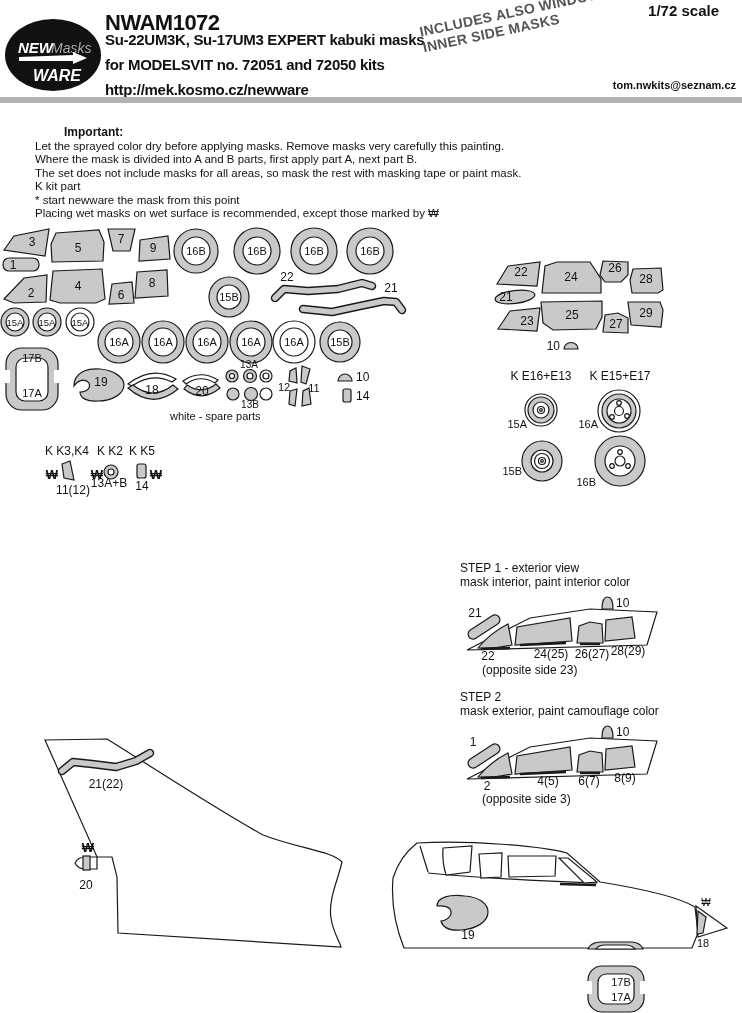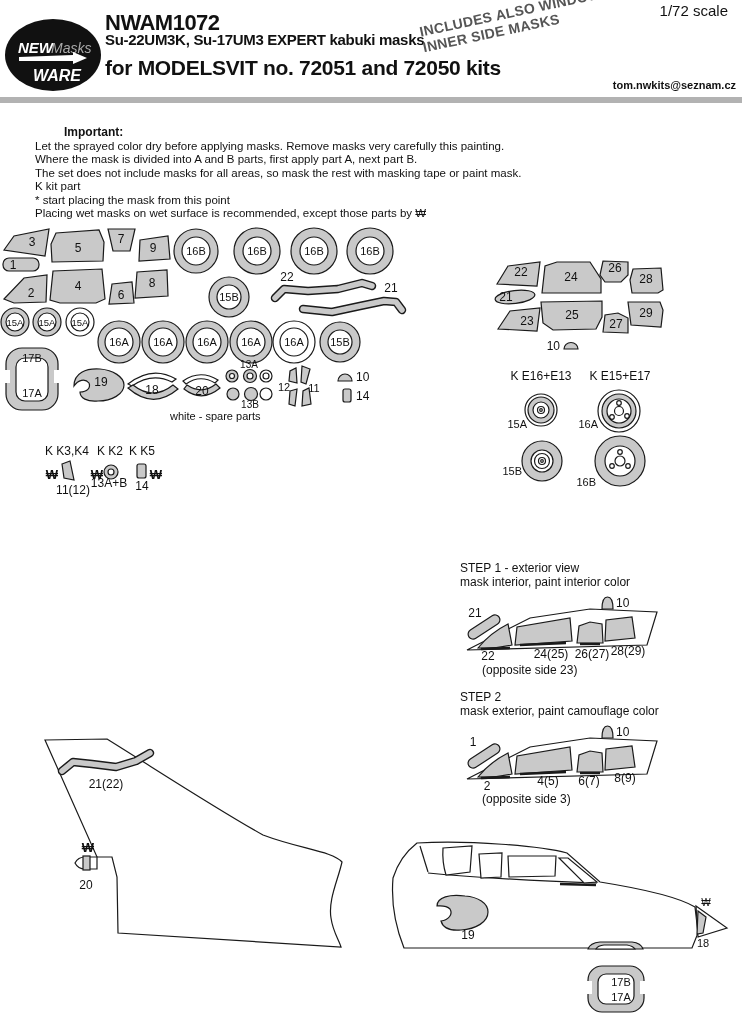--- a/index.html
+++ b/index.html
@@ -3,23 +3,23 @@
 <meta charset="utf-8">
 <style>
   :root{ --mf:#c9c9c9; --bar:#b2b2b2; }
   html,body{margin:0;padding:0;background:#fff;}
   .page{position:relative;width:742px;height:1013px;background:#fff;overflow:hidden;
         font-family:"Liberation Sans",sans-serif;color:#111;}
   .abs{position:absolute;}
   
   .pcode{left:105px;top:10px;font-size:22px;font-weight:bold;letter-spacing:-.5px;}
   .tline1{left:105px;top:31px;font-size:15px;font-weight:bold;letter-spacing:-.3px;}
-  .tline2{left:105px;top:56px;font-size:21px;font-weight:bold;letter-spacing:-.3px;}
+  .tline2{left:105px;top:56px;font-size:15px;font-weight:bold;letter-spacing:-.3px;}
   .turl{left:105px;top:81px;font-size:15px;font-weight:bold;letter-spacing:-.3px;}
-  .tscale{right:14px;top:2px;font-size:15px;font-weight:normal;}
+  .tscale{right:23px;top:2px;font-size:15px;font-weight:bold;}
   .temail{right:6px;top:79px;font-size:11px;font-weight:bold;}
   .stamp{left:418px;top:24px;width:230px;font-size:14px;line-height:16px;color:#555;
          font-weight:bold;transform:rotate(-12deg);transform-origin:left top;letter-spacing:.3px;}
   .rule{left:0;top:97px;width:742px;height:6px;background:var(--bar);}
   
   .notes{left:35px;top:126px;width:560px;font-size:11.5px;line-height:13.5px;}
   .notes .hd{font-weight:bold;font-size:12px;margin-left:29px;}
   
   .m{fill:var(--mf);stroke:#1a1a1a;stroke-width:1.2;}
   .wsh{fill:#fff;stroke:#1a1a1a;stroke-width:1.2;}
@@ -41,36 +41,37 @@
     <ellipse cx="50" cy="43" rx="48" ry="36" fill="#111"></ellipse>
     <text x="15" y="41" font-size="15" font-style="italic" font-weight="bold" fill="#fff">NEW</text>
     <text x="48" y="41" font-size="14" font-style="italic" fill="#aaa">Masks</text>
     <polygon points="16,45 70,43 70,40 84,46 70,52 70,49 16,49" fill="#fff"></polygon>
     <text x="30" y="69" font-size="16" font-style="italic" font-weight="bold" fill="#fff">WARE</text>
   </svg>
 
   <div class="abs pcode">NWAM1072</div>
   <div class="abs tline1">Su-22UM3K, Su-17UM3 EXPERT kabuki masks</div>
   <div class="abs tline2">for MODELSVIT no. 72051 and 72050 kits</div>
+  <div class="abs turl">http://mek.kosmo.cz/newware</div>
   <div class="abs tscale">1/72 scale</div>
   <div class="abs temail">tom.nwkits@seznam.cz</div>
   <div class="abs stamp">
     <div>INCLUDES ALSO WINDOWS</div>
     <div>INNER SIDE MASKS</div>
   </div>
   <div class="abs rule"></div>
 
   <div class="abs notes">
     <div class="hd">Important:</div>
     <div>Let the sprayed color dry before applying masks. Remove masks very carefully this painting.</div>
     <div>Where the mask is divided into A and B parts, first apply part A, next part B.</div>
     <div>The set does not include masks for all areas, so mask the rest with masking tape or paint mask.</div>
     <div>K kit part</div>
-    <div>* start placing the mask from this point</div>
-    <div>Placing wet masks on wet surface is recommended, except those parts by ₩</div>
+    <div>* start newware the mask from this point</div>
+    <div>Placing wet masks on wet surface is recommended, except those marked by ₩</div>
   </div>
 
   <svg class="abs" style="left:0;top:0" width="742" height="1013" viewBox="0 0 742 1013">
 
     <g>
         <path class="m" d="M4,250 L14,236 49,229 45,256 Z"></path>
       </g>
     <g>
         <path class="m" d="M56,233 L99,230 104,242 103,261 52,262 51,244 Z"></path>
       </g>

